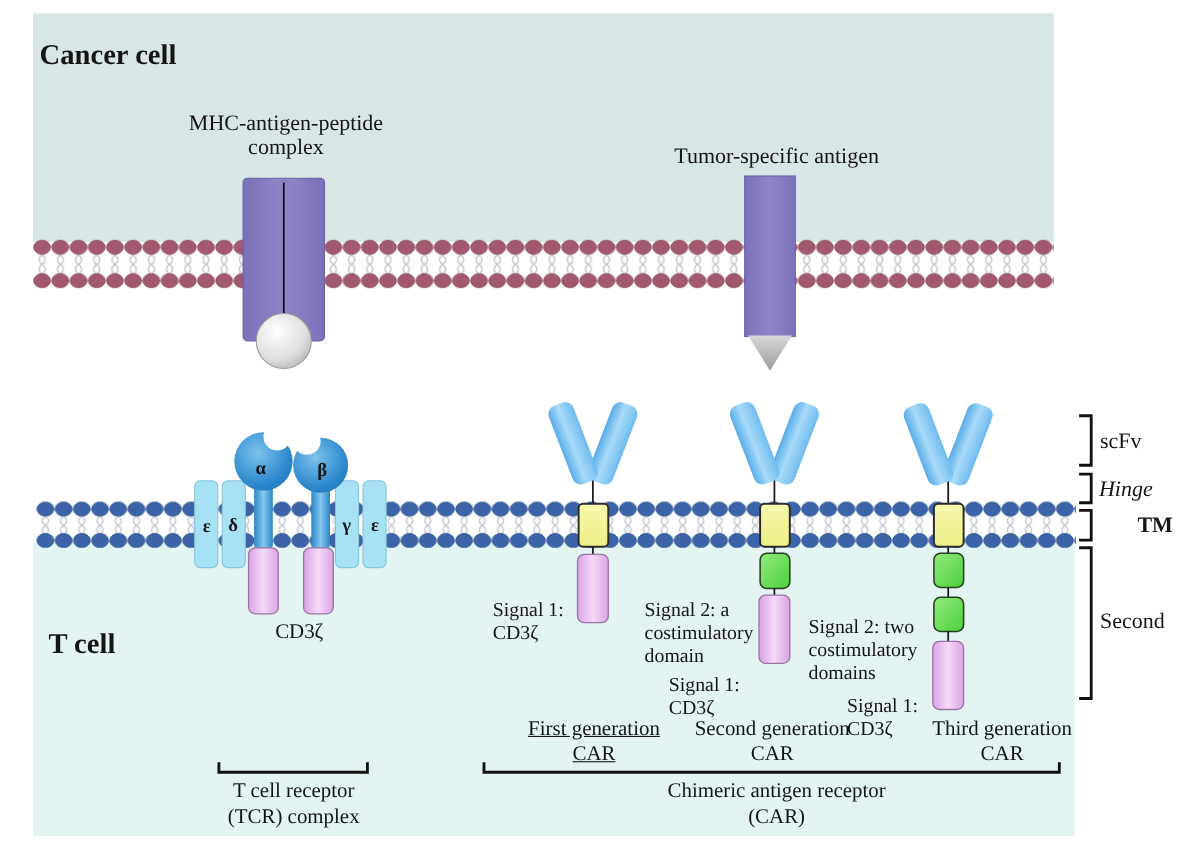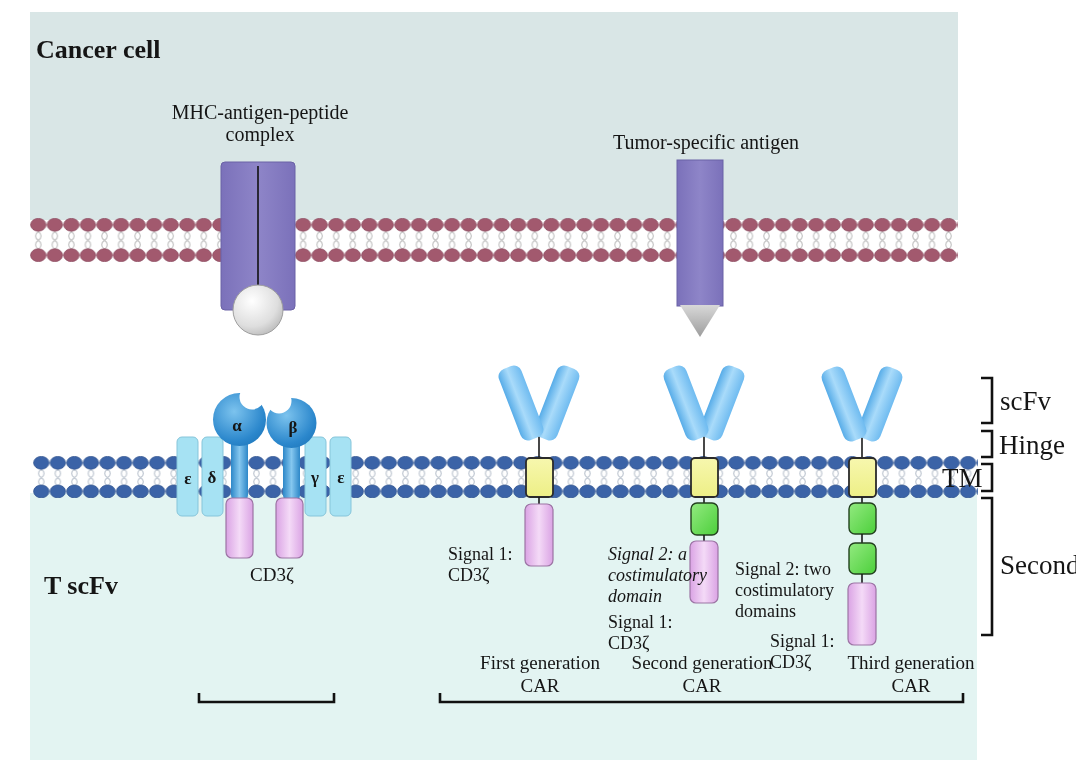--- a/index.html
+++ b/index.html
@@ -7,21 +7,21 @@
     position:relative;width:1076px;height:782px;background:#ffffff;overflow:hidden;
     font-family:"Liberation Serif","DejaVu Serif",serif;color:#151515;padding-left:40px;
   }
   .stage svg{position:absolute;left:0;top:0;}
   .lbl{position:absolute;white-space:pre-line;line-height:22px;font-size:18px;}
   .cell-title{font-size:26px;font-weight:bold;line-height:28px;}
   .big{font-size:20px;text-align:center;transform:translateX(-50%);}
   .gen{font-size:19px;text-align:center;transform:translateX(-50%);line-height:23px;}
   .bracket-cap{font-size:19px;text-align:center;transform:translateX(-50%);line-height:23px;}
   .sig{font-size:18px;line-height:21px;margin-top:45px;}
-  .domain{font-size:27px;line-height:22px;}
+  .domain{font-size:20px;line-height:22px;}
   .greek{font-size:17px;font-weight:bold;transform:translate(-50%,-50%);line-height:17px;}
   .cd3z{font-size:19px;text-align:center;transform:translateX(-50%);}
 </style>
 </head>
 <body>
 
 <div class="stage">
 
 <svg width="1076" height="782" viewBox="0 0 1076 782">
   <defs>
@@ -152,53 +152,57 @@
     <path d="M981,498 H992 V635 H981"></path>
   </g>
 
   <g fill="none" stroke="#111111" stroke-width="2.6">
     <path d="M199,693 V702 H334 V693"></path>
     <path d="M440,693 V702 H963 V693"></path>
   </g>
 </svg>
 
   <div class="lbl cell-title" style="left:36px;top:36px;">Cancer cell</div>
-  <div class="lbl cell-title" style="left:44px;top:572px;">T scFv</div>
+  <div class="lbl cell-title" style="left:44px;top:572px;">T cell</div>
 
   <div class="lbl big" style="left:260px;top:101px;">MHC-antigen-peptide
 complex</div>
   <div class="lbl big" style="left:706px;top:131px;">Tumor-specific antigen</div>
 
   <div class="lbl greek" style="left:237px;top:425px;">α</div>
   <div class="lbl greek" style="left:293px;top:427px;">β</div>
   <div class="lbl greek" style="left:188px;top:478px;">ε</div>
   <div class="lbl greek" style="left:212px;top:477px;">δ</div>
   <div class="lbl greek" style="left:315px;top:477px;">γ</div>
   <div class="lbl greek" style="left:341px;top:477px;">ε</div>
   <div class="lbl cd3z" style="left:272px;top:564px;">CD3ζ</div>
 
   <div class="lbl sig" style="left:448px;top:499px;">Signal 1:
 CD3ζ</div>
-  <div class="lbl sig" style="left:608px;top:499px;font-style:italic;">Signal 2: a
+  <div class="lbl sig" style="left:586px;top:499px;">Signal 2: a
 costimulatory
 domain</div>
   <div class="lbl sig" style="left:608px;top:567px;">Signal 1:
 CD3ζ</div>
   <div class="lbl sig" style="left:735px;top:514px;">Signal 2: two
 costimulatory
 domains</div>
   <div class="lbl sig" style="left:770px;top:586px;">Signal 1:
 CD3ζ</div>
 
   <div class="lbl domain" style="left:1000px;top:390px;">scFv</div>
-  <div class="lbl domain" style="left:999px;top:434px;">Hinge</div>
-  <div class="lbl domain" style="left:942px;top:467px;">TM</div>
+  <div class="lbl domain" style="left:999px;top:434px;font-style:italic;">Hinge</div>
+  <div class="lbl domain" style="left:1034px;top:467px;font-weight:bold;">TM</div>
   <div class="lbl domain" style="left:1000px;top:554px;">Second</div>
 
-  <div class="lbl gen" style="left:540px;top:651px;">First generation
+  <div class="lbl gen" style="left:540px;top:651px;text-decoration:underline;">First generation
 CAR</div>
   <div class="lbl gen" style="left:702px;top:651px;">Second generation
 CAR</div>
   <div class="lbl gen" style="left:868px;top:651px;margin-left:43px;">Third generation
 CAR</div>
 
+  <div class="lbl bracket-cap" style="left:267px;top:708px;">T cell receptor
+(TCR) complex</div>
+  <div class="lbl bracket-cap" style="left:706px;top:708px;">Chimeric antigen receptor
+(CAR)</div>
 
 </div>
 
 </body></html>

